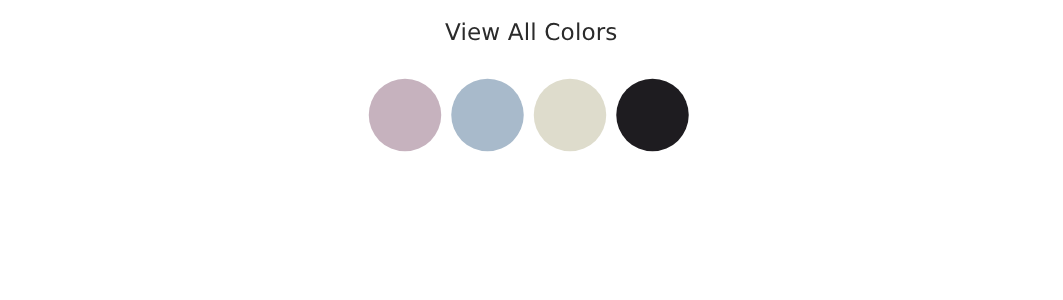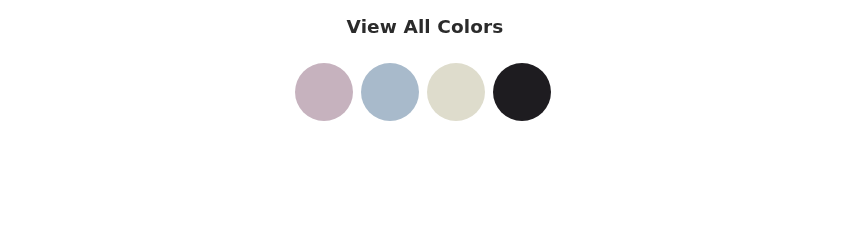--- a/index.html
+++ b/index.html
@@ -20,21 +20,21 @@
     background: #ffffff;
   }
   .palette-title {
     position: absolute;
     top: 16px;
     left: 0;
     width: 850px;
     text-align: center;
     font-family: "DejaVu Sans", sans-serif;
     font-size: 18.5px;
-    font-weight: 700;
+    font-weight: 400;
     line-height: 22px;
     color: #2b2b2b;
     letter-spacing: 0.1px;
     white-space: nowrap;
   }
   .swatch-row {
     position: absolute;
     top: 63px;
     left: 0;
     width: 850px;

